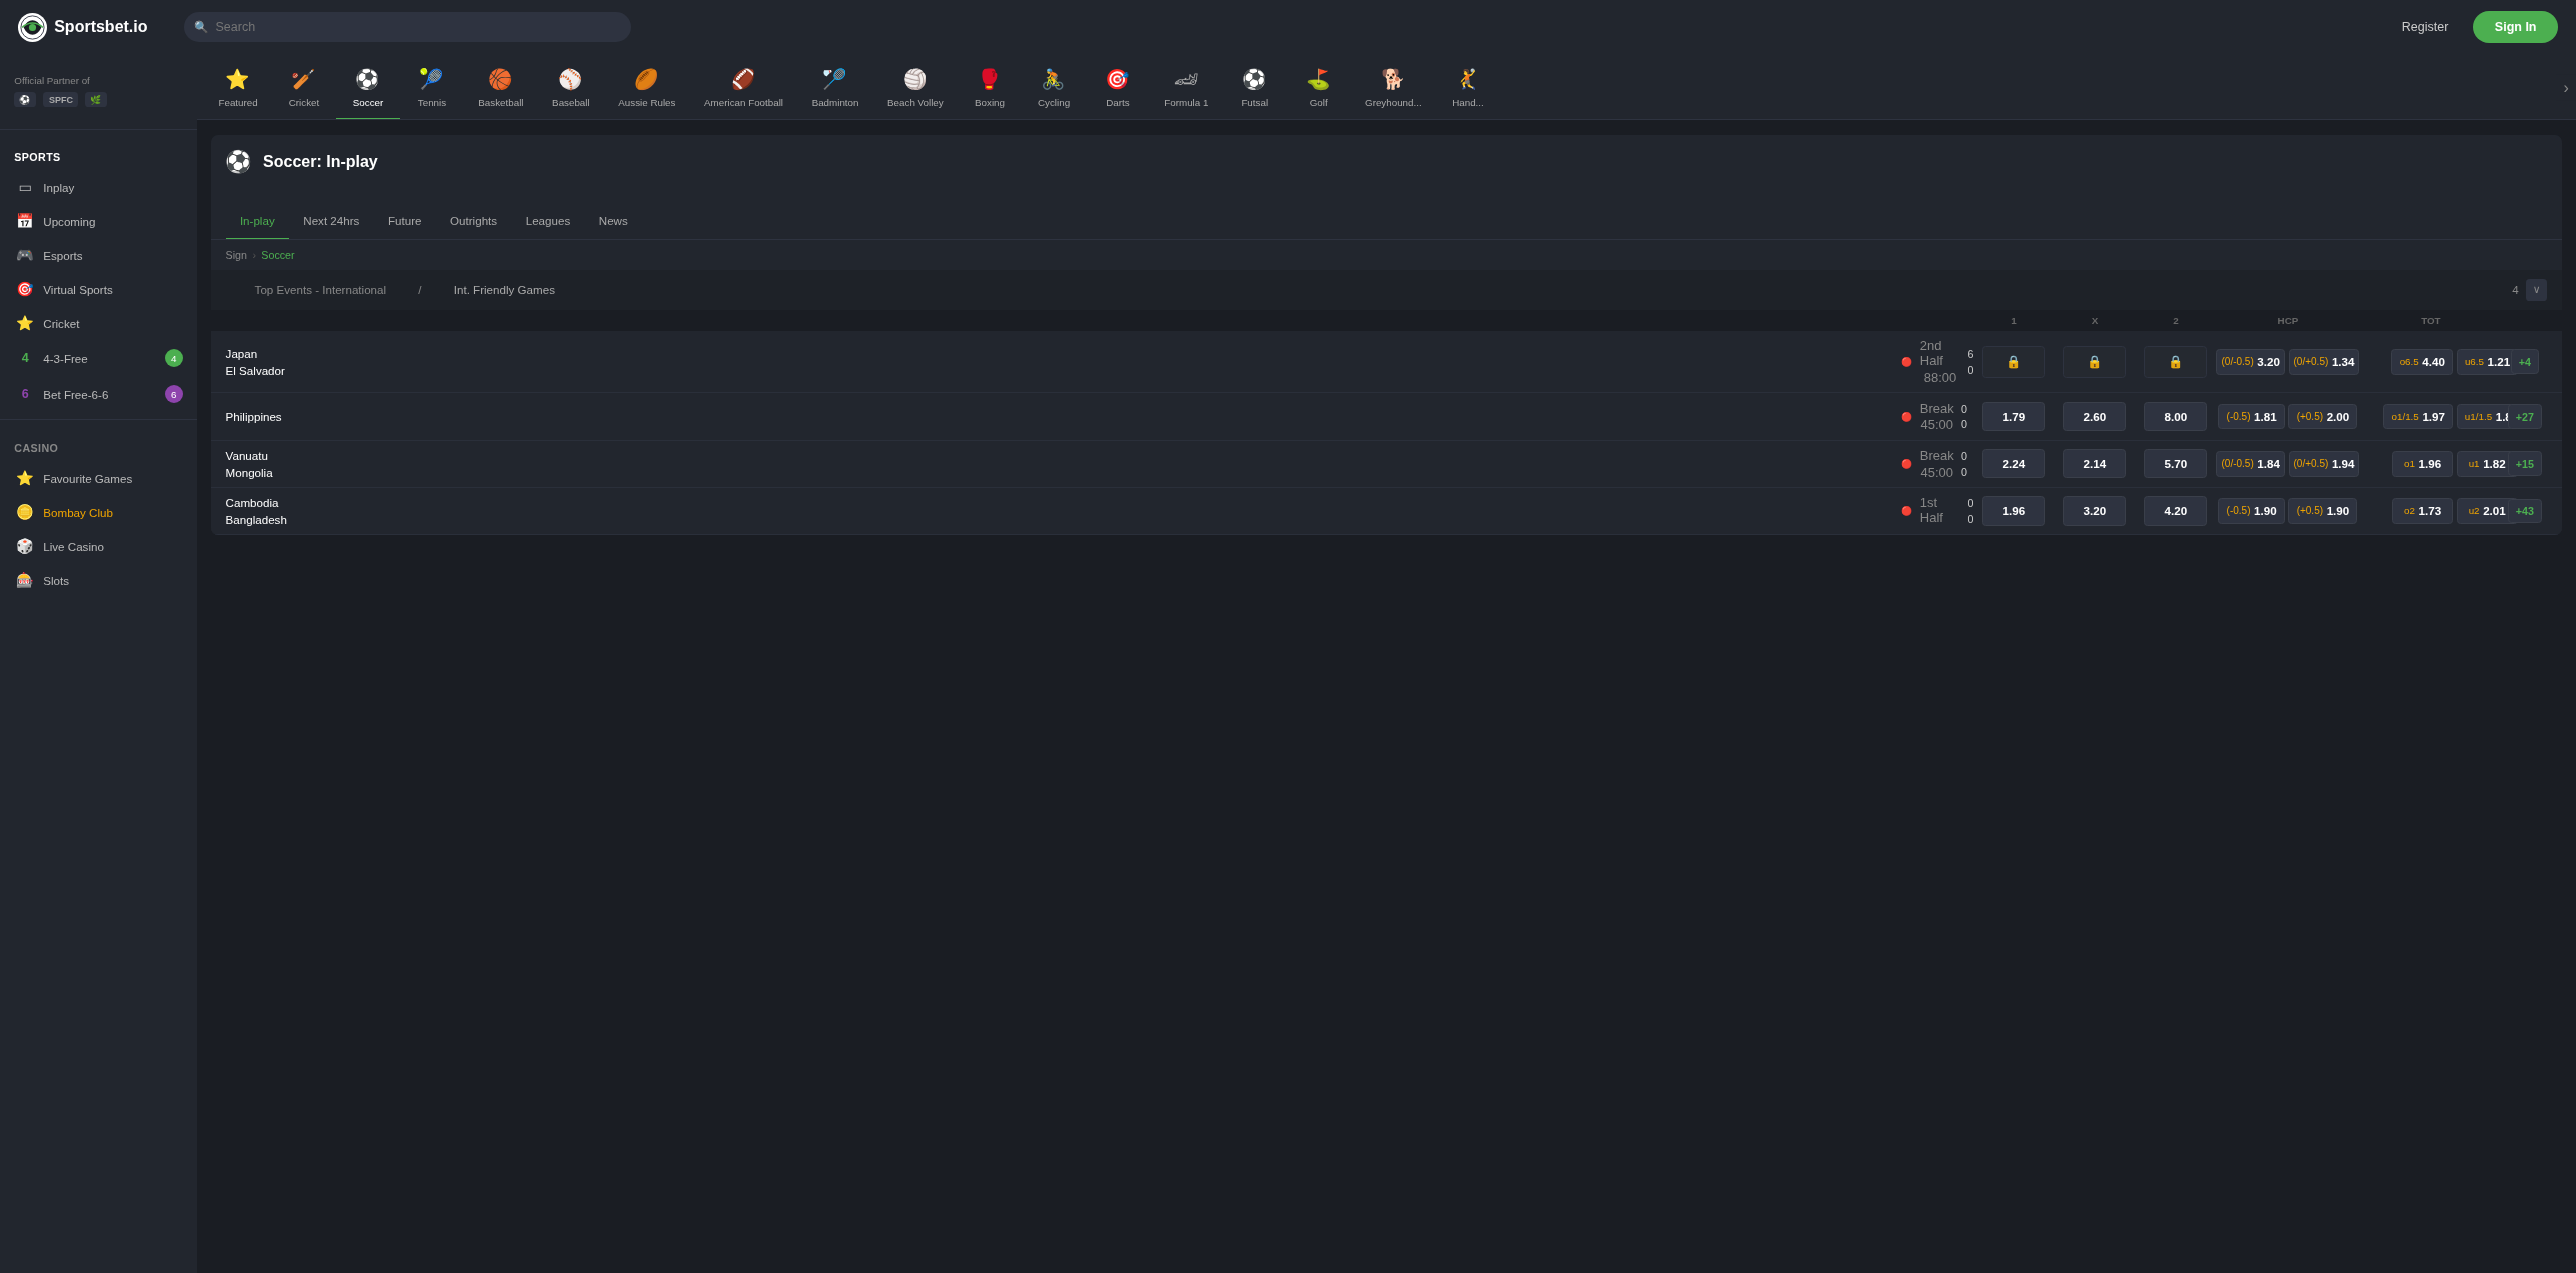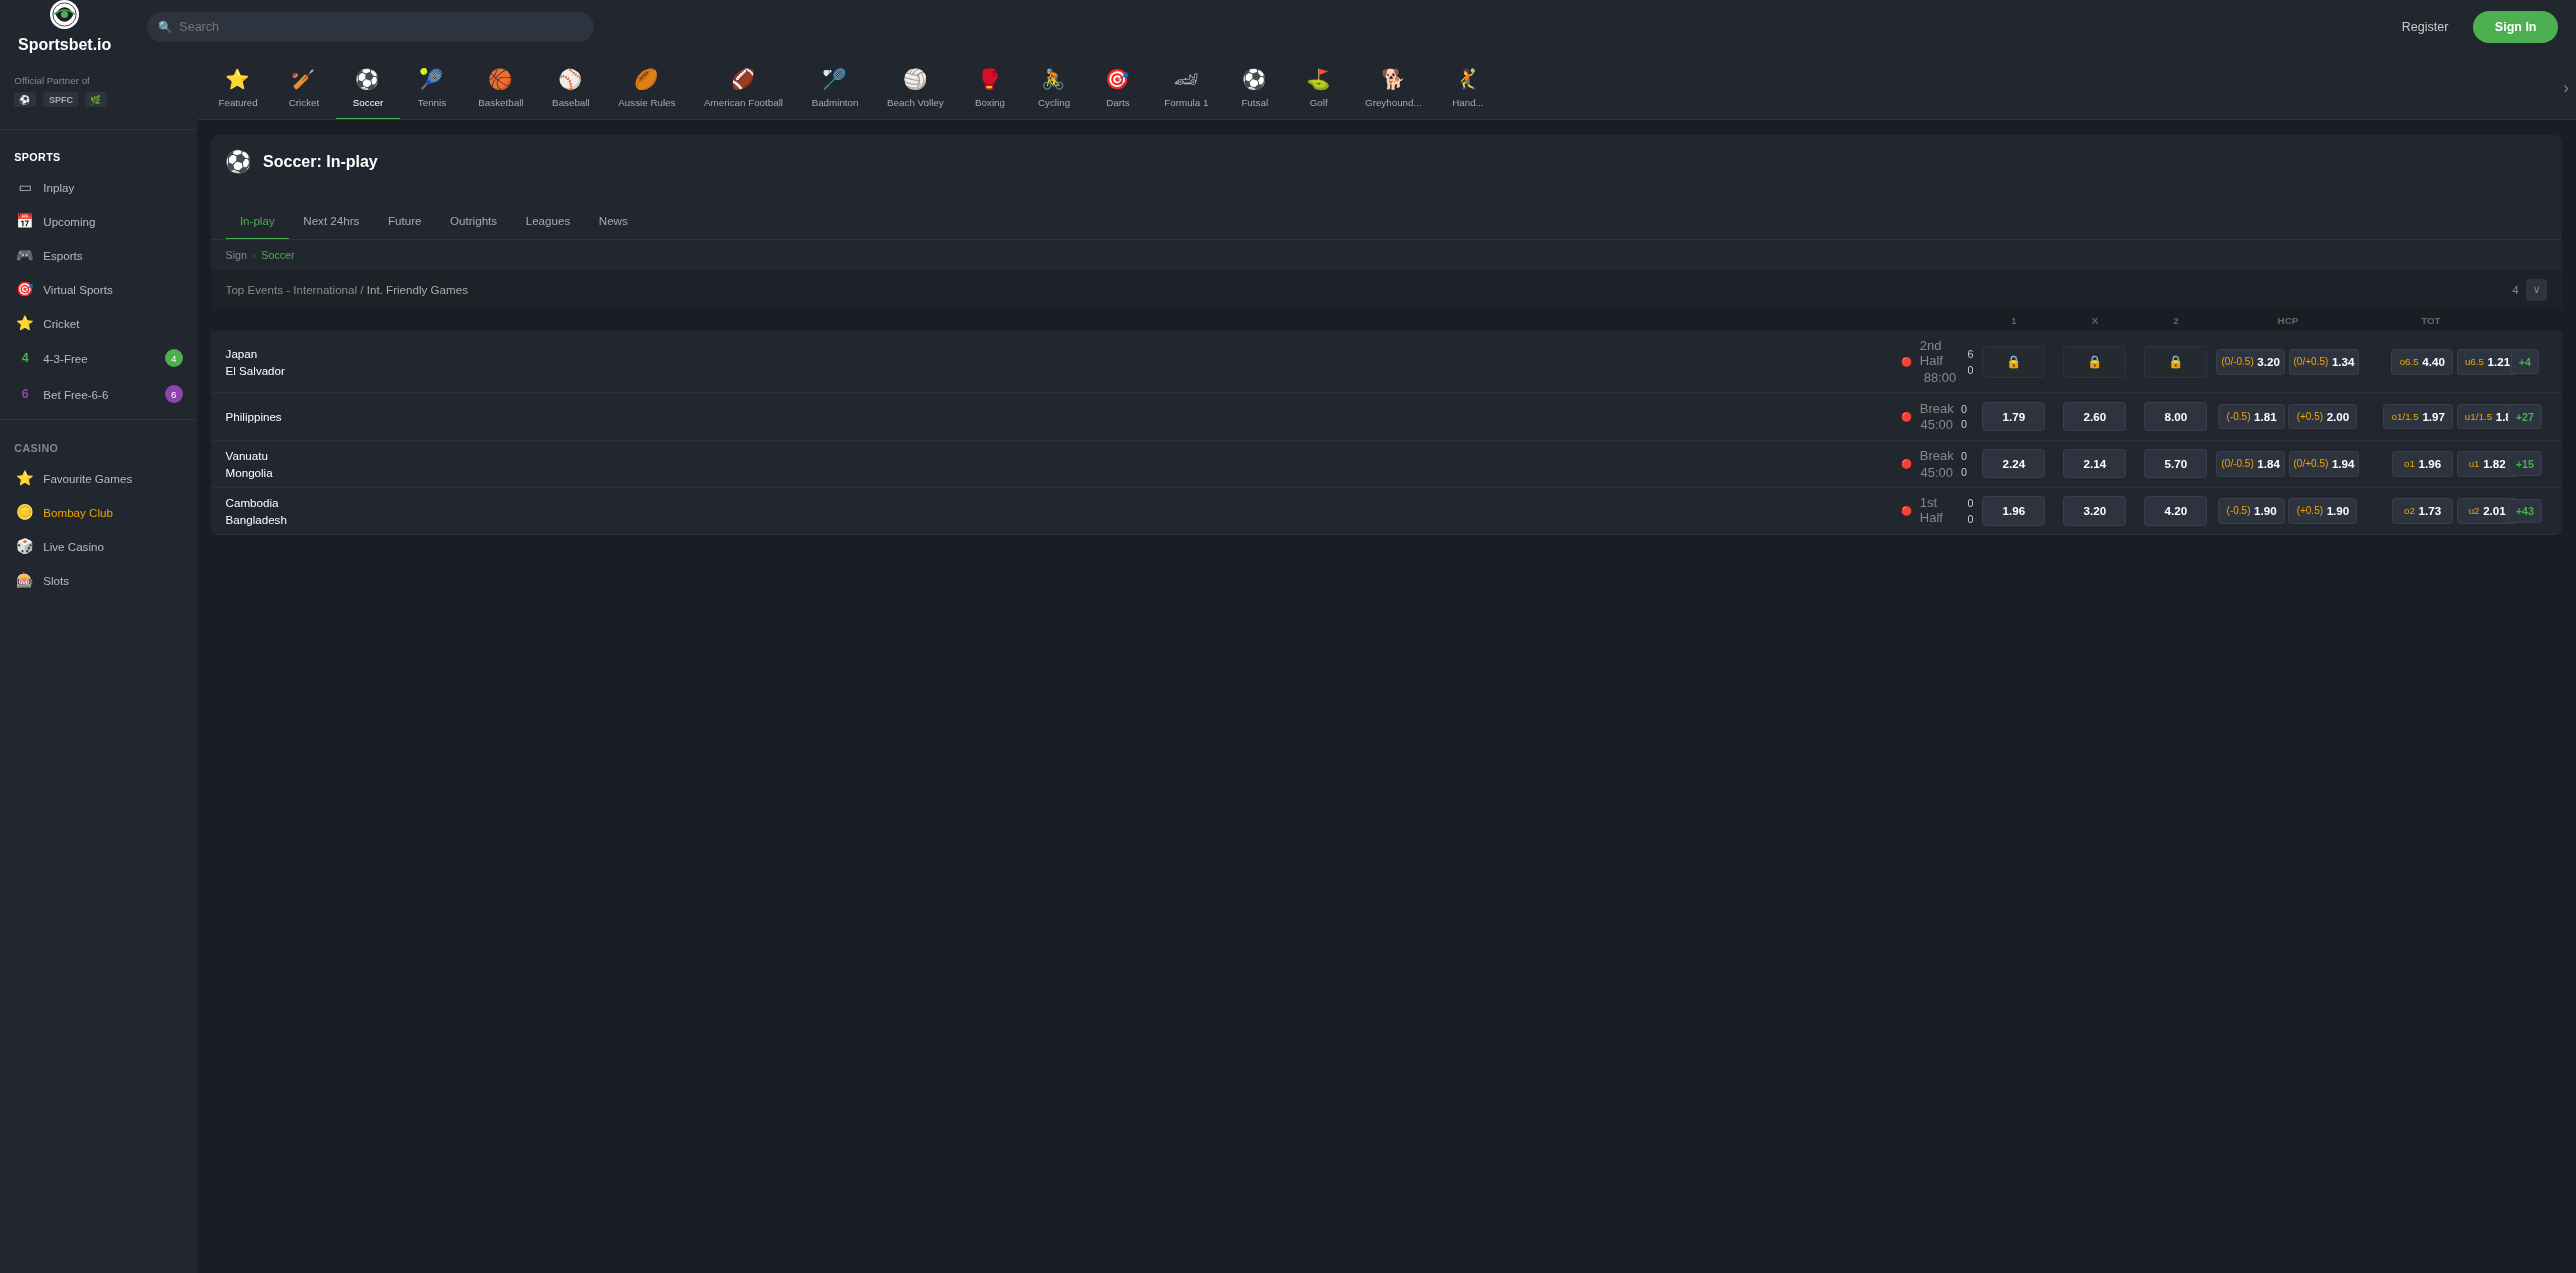--- a/index.html
+++ b/index.html
@@ -21,21 +21,20 @@
       gap: 18px;
     }
     .logo {
       display: flex;
       align-items: center;
       gap: 7.2px;
       font-size: 16px;
       font-weight: 700;
       color: #fff;
       white-space: nowrap;
-      flex-direction: column;
     }
     .logo-icon {
       width: 29px;
       height: 29px;
       background: #fff;
       border-radius: 50%;
       display: flex;
       align-items: center;
       justify-content: center;
     }
@@ -266,21 +265,21 @@
 
     
     .league-header {
       display: flex;
       align-items: center;
       justify-content: space-between;
       padding: 9px 14.3px;
       background: #1e2228;
     }
     .league-title { color: #4caf50; font-size: 11.6px; }
-    .league-title span { color: #888; }
+    .league-title span { color: #888; margin-left: 29px; }
     .league-count {
       display: flex;
       align-items: center;
       gap: 7.2px;
       color: #888;
       font-size: 11.6px;
     }
     .expand-btn {
       background: #2e3340;
       border: none;

